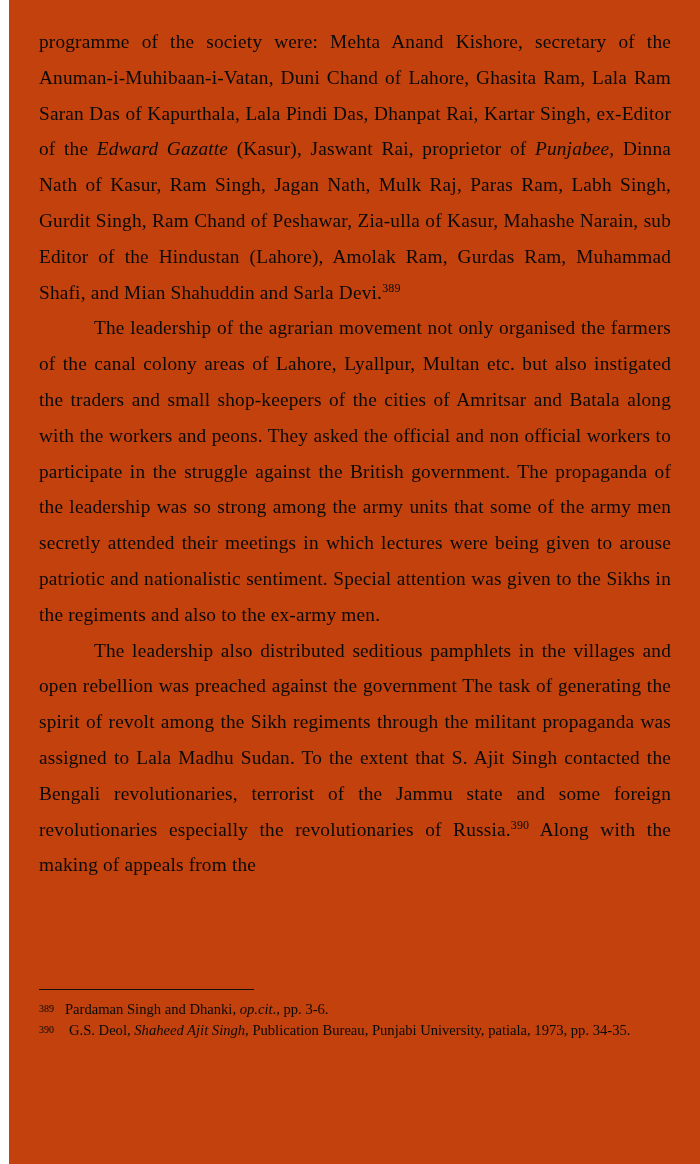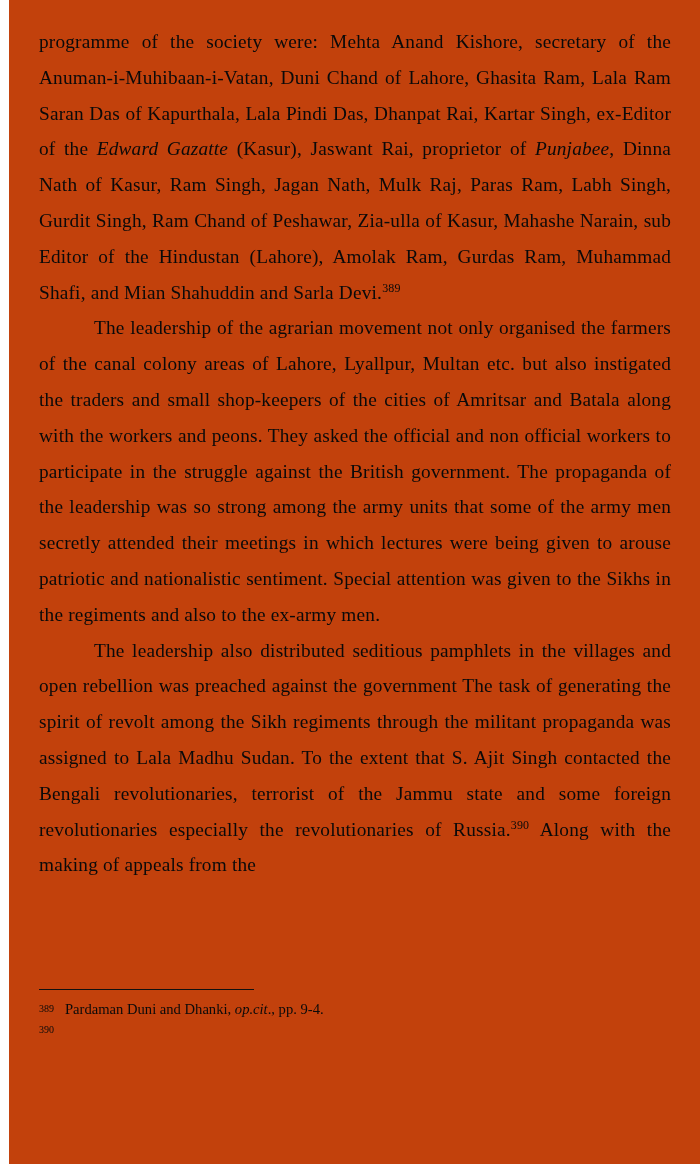--- a/index.html
+++ b/index.html
@@ -91,20 +91,20 @@
 
   <div class="body-block">
     <p class="para" id="p0"><span>programme of the society were: Mehta Anand Kishore, secretary of the Anuman-i-Muhibaan-i-Vatan, Duni Chand of Lahore, Ghasita Ram, Lala Ram Saran Das of Kapurthala,  Lala Pindi Das, Dhanpat Rai, Kartar Singh, ex-Editor of the </span><i>Edward Gazatte</i><span> (Kasur), Jaswant Rai, proprietor of </span><i>Punjabee</i><span>, Dinna Nath of Kasur, Ram Singh, Jagan Nath, Mulk Raj, Paras Ram, Labh Singh, Gurdit Singh, Ram Chand of Peshawar, Zia-ulla of Kasur, Mahashe Narain, sub Editor of the Hindustan (Lahore), Amolak Ram, Gurdas Ram, Muhammad Shafi, and Mian Shahuddin and Sarla Devi.</span><sup class="fnref">389</sup></p>
     <p class="para indent" id="p1"><span>The leadership of the agrarian movement not only organised the farmers of the canal colony  areas of Lahore, Lyallpur, Multan etc. but also instigated the traders and small shop-keepers of the cities of Amritsar and Batala along with the workers and peons.  They asked the official and non official workers to participate in the struggle against the British government.  The propaganda of the leadership was so strong among the army units that some of the army men secretly attended their meetings in which lectures were being given to arouse patriotic and nationalistic sentiment.  Special attention was given to the Sikhs in the regiments and also to the ex-army men.</span></p>
     <p class="para indent" id="p2"><span>The leadership also distributed seditious pamphlets in the villages and open rebellion was preached against the government  The task of generating the spirit of revolt among the Sikh regiments through the militant propaganda was assigned to Lala Madhu Sudan.  To the extent that S. Ajit Singh contacted the Bengali revolutionaries, terrorist of the Jammu state and some foreign revolutionaries especially the revolutionaries of Russia.</span><sup class="fnref">390</sup><span>  Along with the making of appeals from the</span></p>
   </div>
 
   <div class="footnotes">
     <div class="fn-rule"></div>
     <div class="fn-item" id="f0">
-      <span class="fn-num">389</span><span class="fn-text"><span>Pardaman Duni and Dhanki, </span><i>op.cit</i><span>., pp. 9-4.</span></span>
+      <span class="fn-num">389</span><span class="fn-text"><span>Pardaman Singh and Dhanki, </span><i>op.cit</i><span>., pp. 3-6.</span></span>
     </div>
     <div class="fn-item fn-b" id="f1">
-      <span class="fn-num">390</span>
+      <span class="fn-num">390</span><span class="fn-text"><span>G.S. Deol, </span><i>Shaheed Ajit Singh</i><span>, Publication Bureau, Punjabi University, patiala, 1973, pp. 34-35.</span></span>
     </div>
   </div>
 
 </div>
 
 </body></html>

